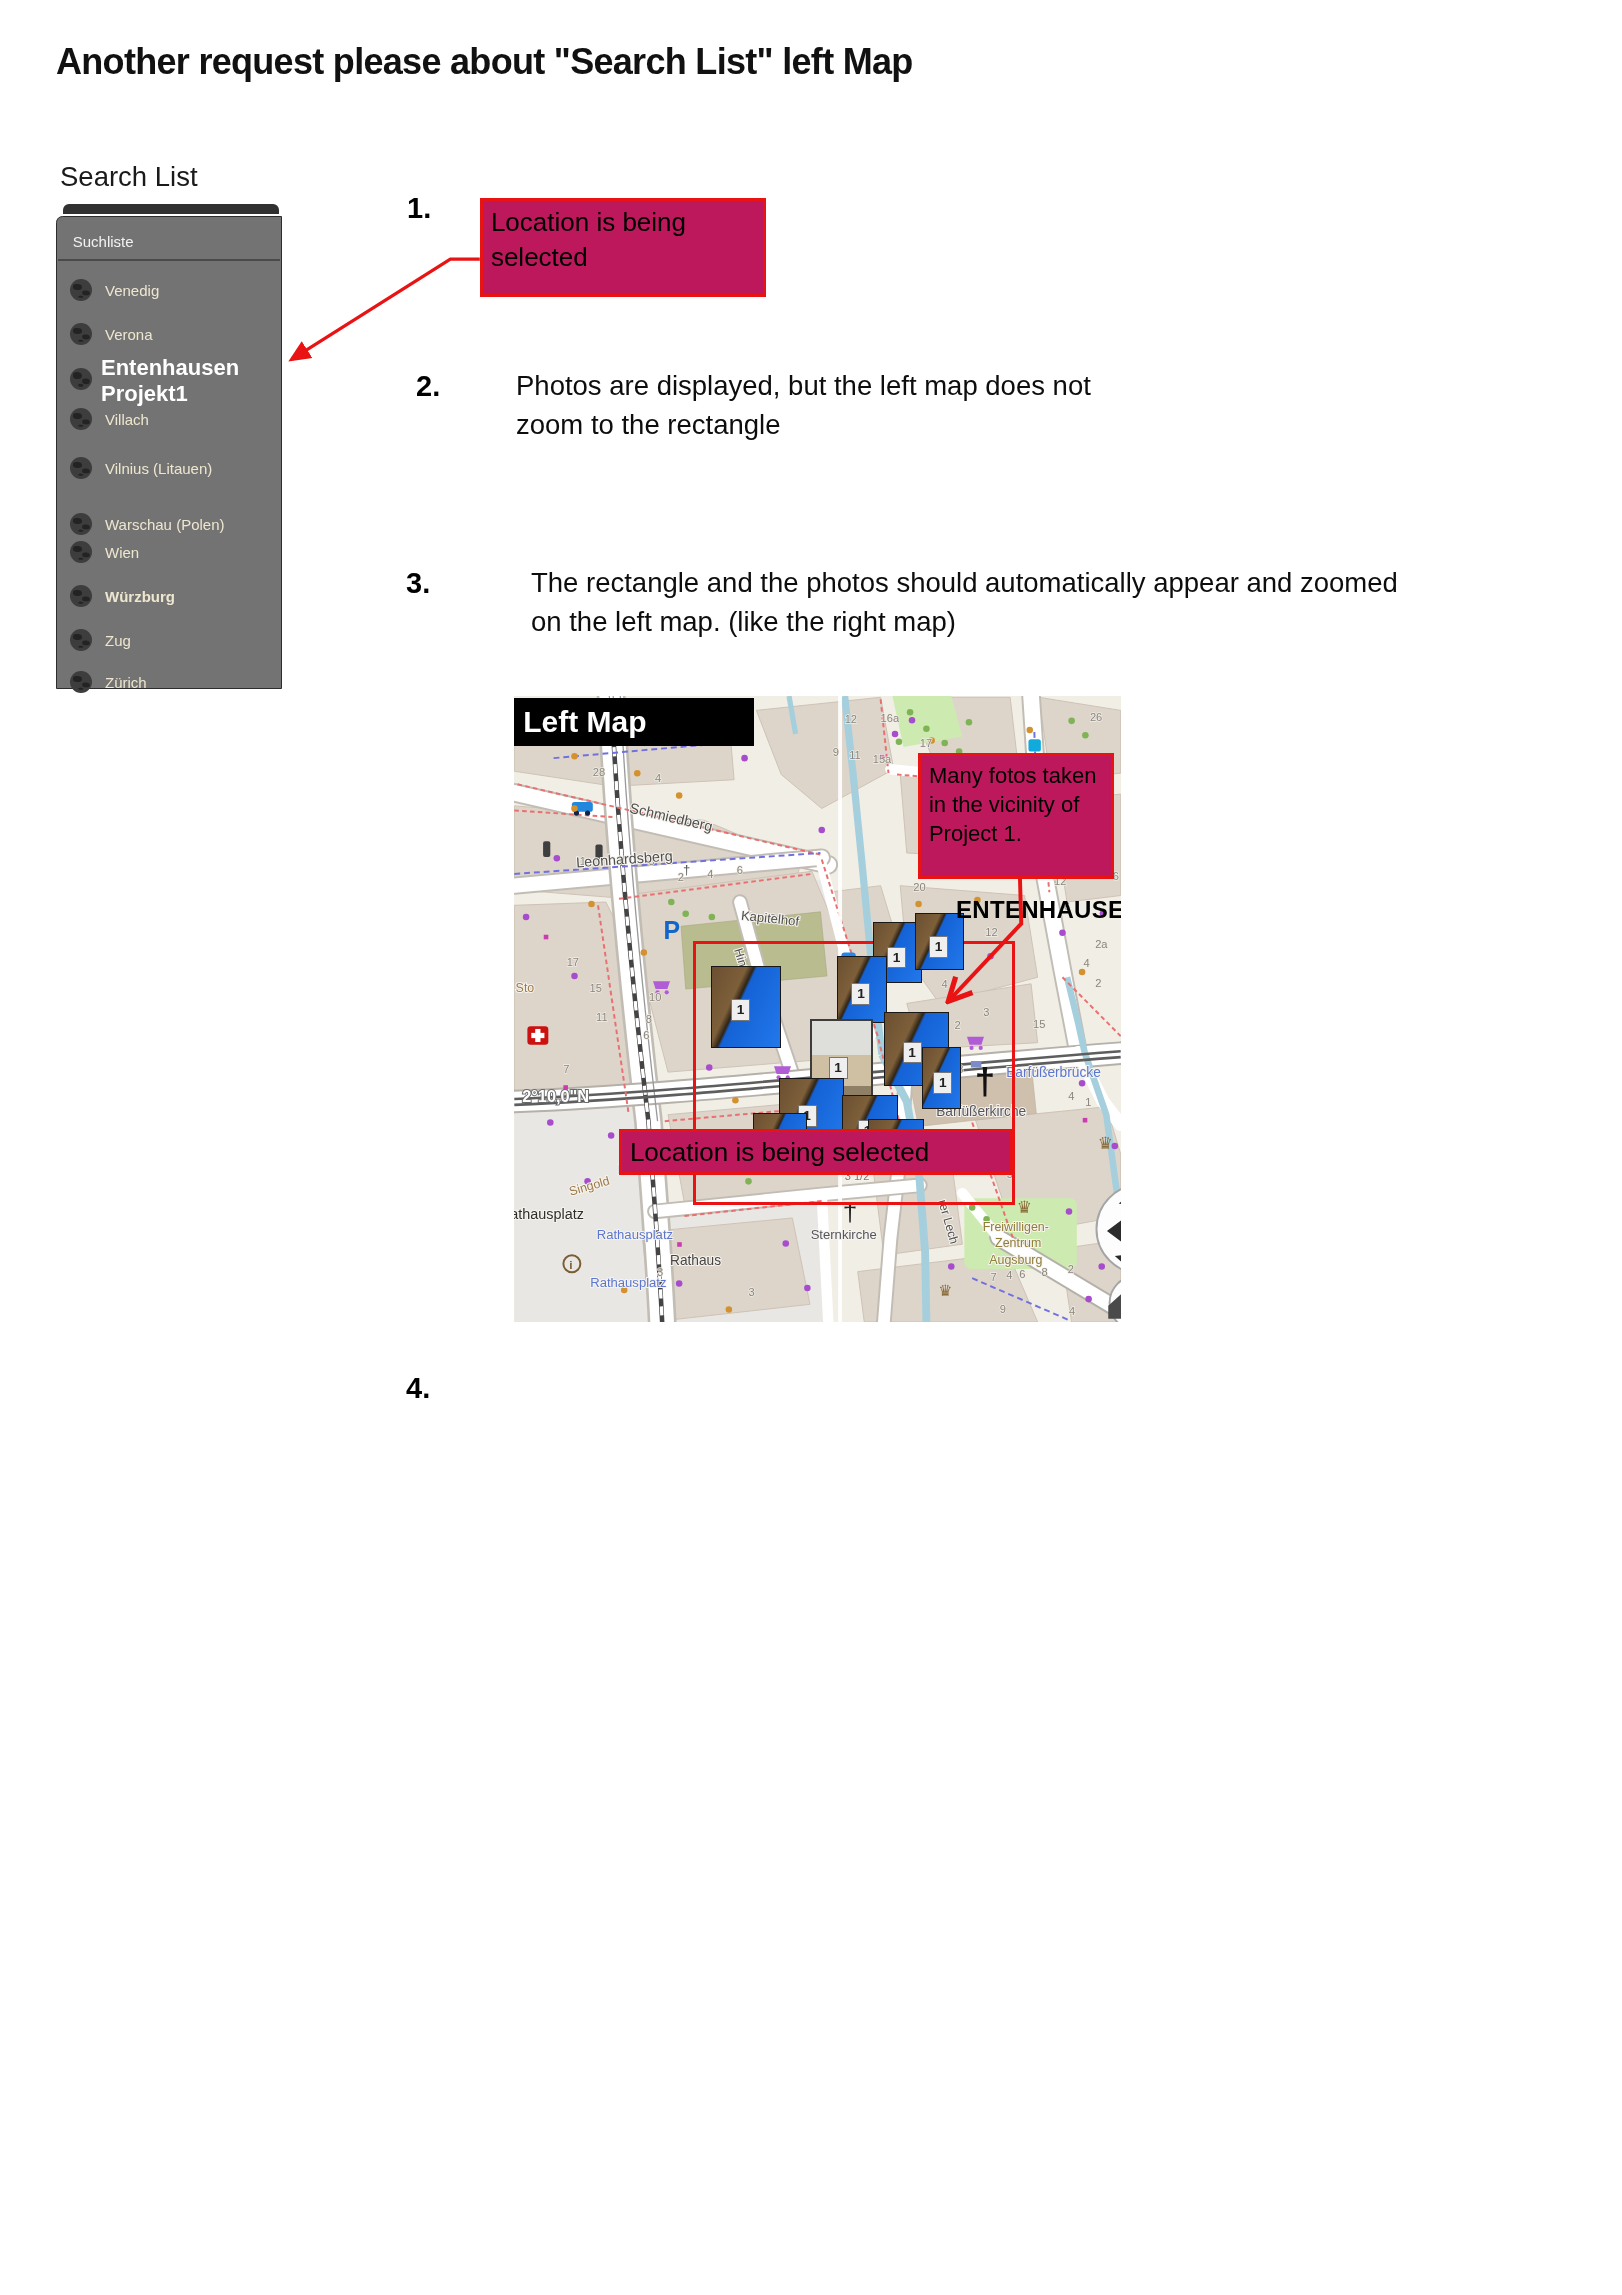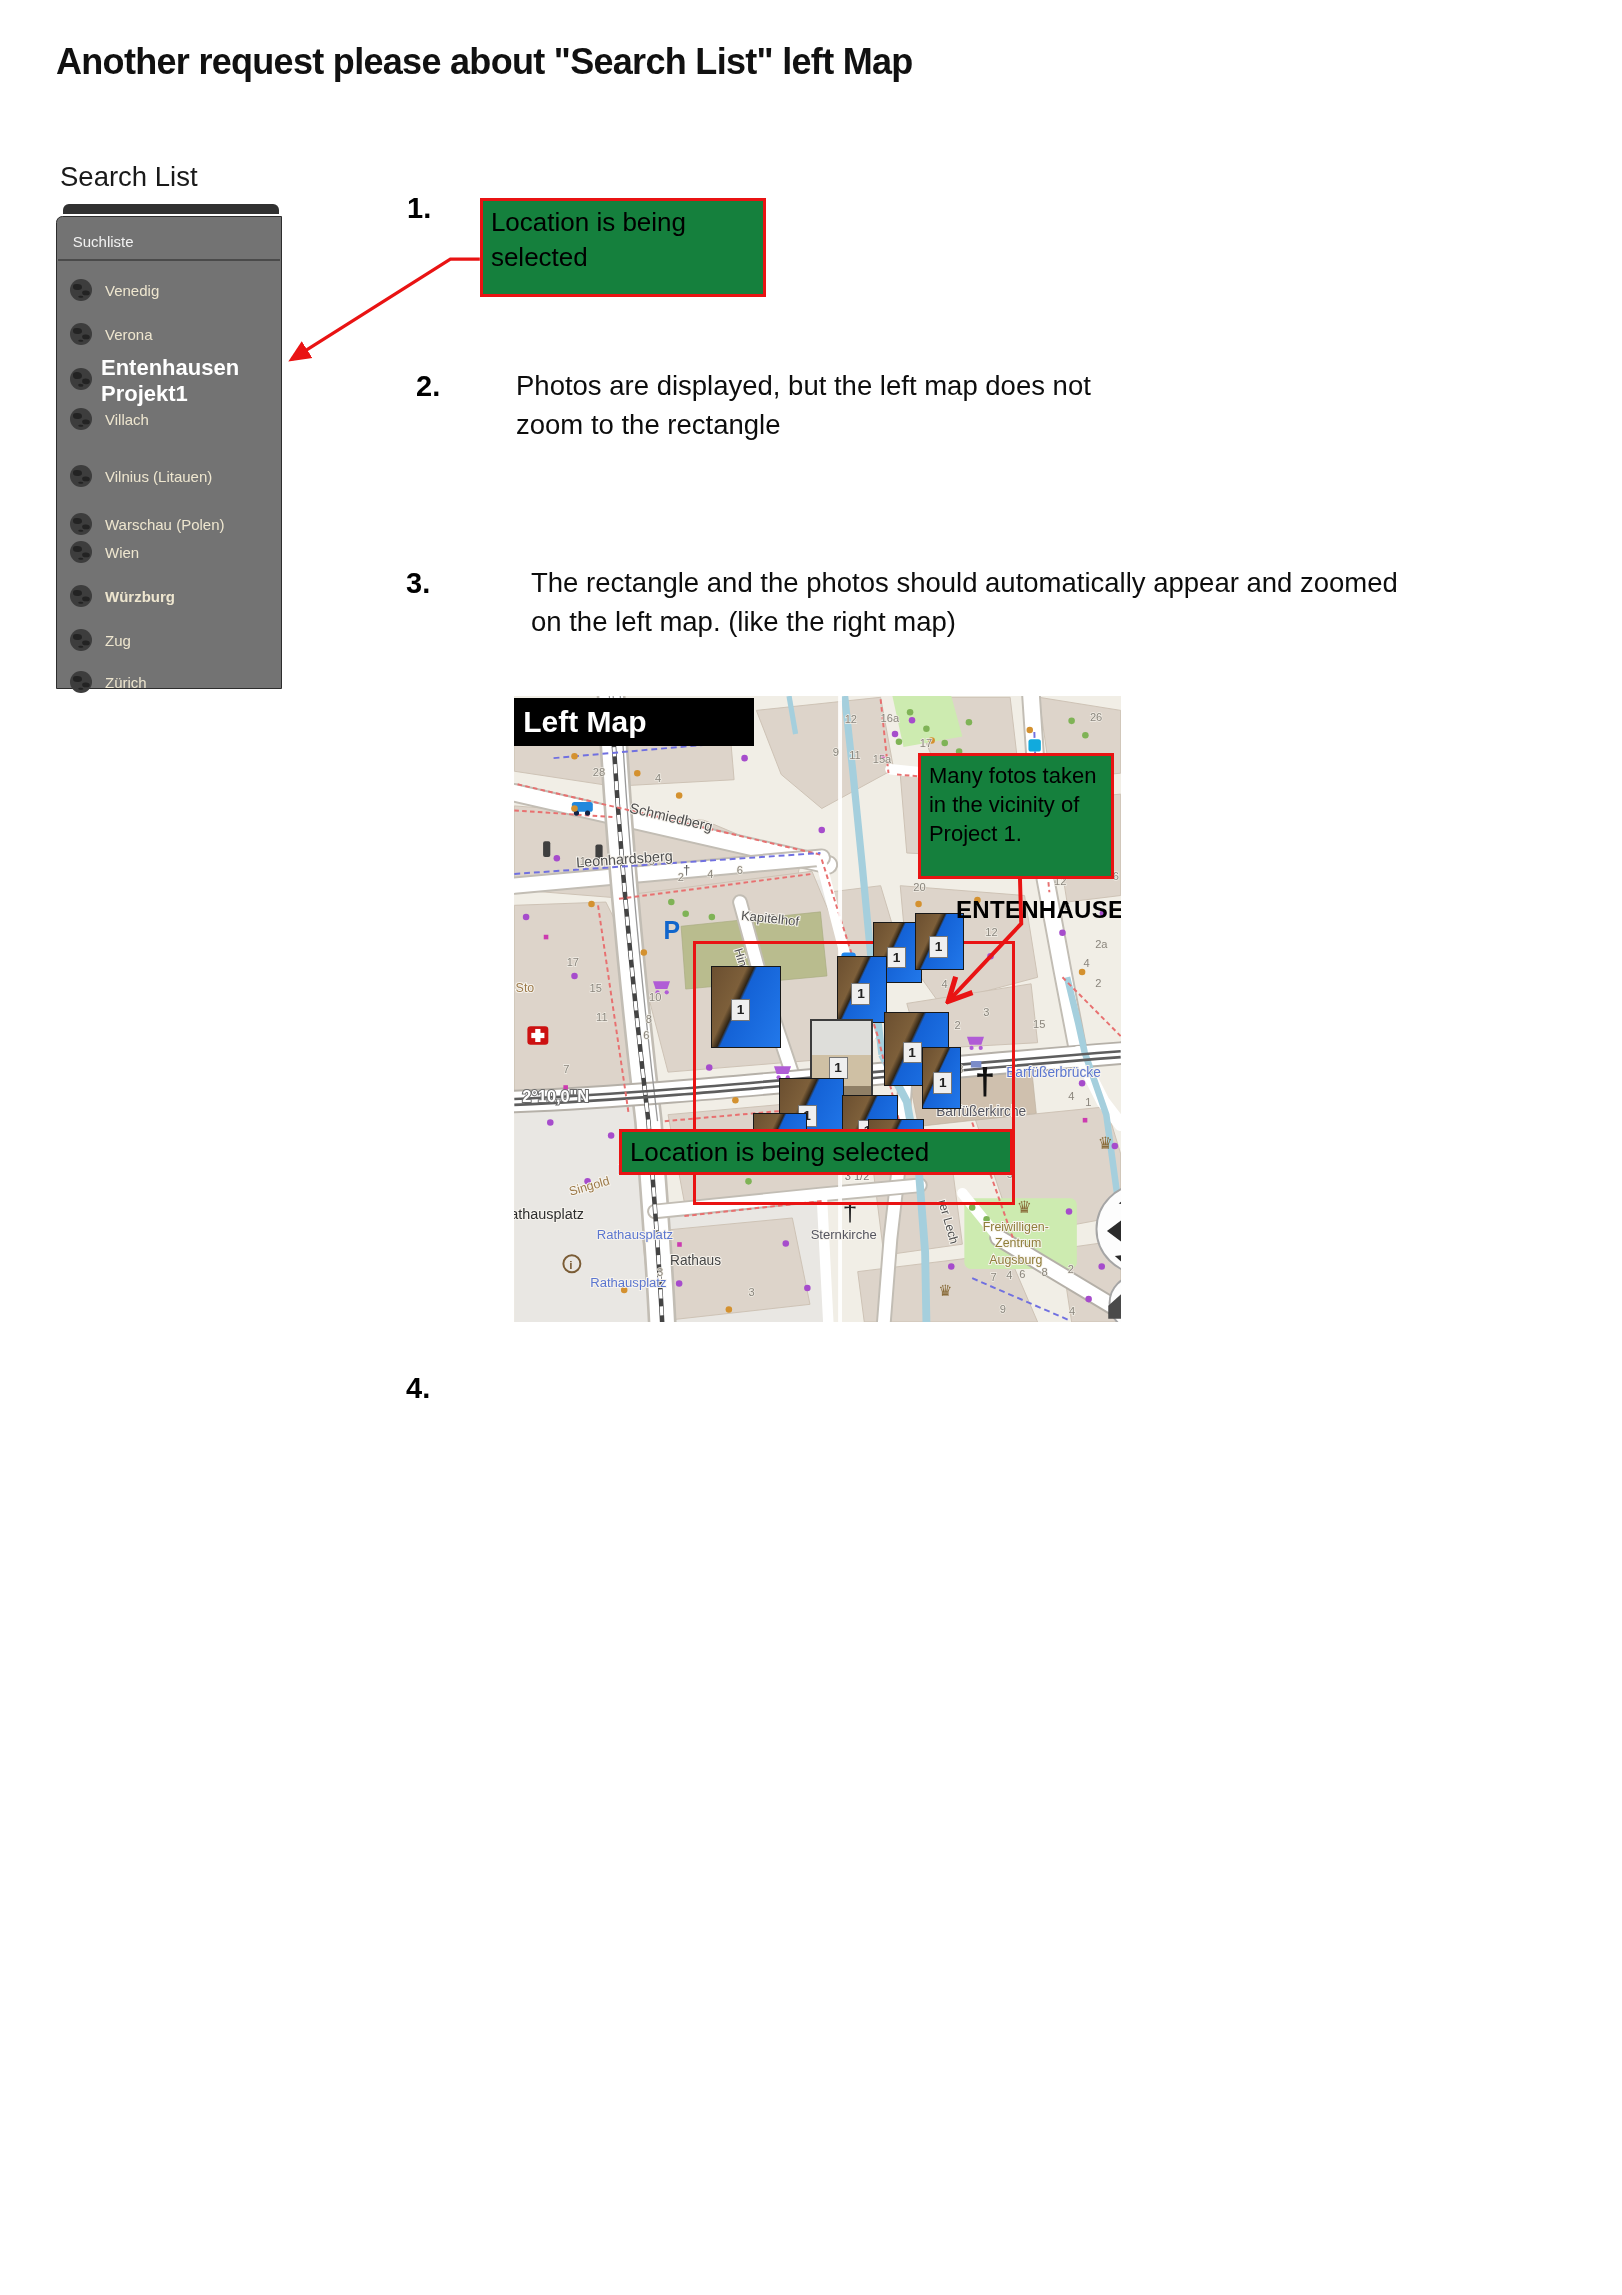--- a/index.html
+++ b/index.html
@@ -26,21 +26,21 @@
          background:#3d3d3d;overflow:hidden;}
   .globe i{position:absolute;left:2.6px;top:4.6px;width:9.2px;height:6.5px;background:#232323;
            border-radius:45% 60% 50% 55%;
            box-shadow:8.5px 5.9px 0 -0.7px #232323, 3.3px 9.8px 0 -2px #232323;}
   .lrow .llabel{position:absolute;left:48px;top:2.6px;font-size:15px;color:#eee6cf;
                 white-space:nowrap;}
   .lrow.sel .llabel{left:44px;top:-3.9px;font-size:22px;font-weight:bold;color:#ffffff;
                     line-height:1.22;}
 
   
-  .redbox{border:3.9px solid #e91313;background:#15803d;box-sizing:border-box;}
+  .redbox{border:3.9px solid #e91313;background:#be185d;box-sizing:border-box;}
   #callout1{left:480px;top:198px;width:286px;height:99px;padding:3.9px 7.9px;
             font-size:26px;line-height:1.35;color:#000;}
   #num1{left:407px;top:192px;}
   #num2{left:416px;top:370px;} #text2{left:484px;top:366px;width:589px;}
   #num3{left:406px;top:567px;} #text3{left:499px;top:563px;width:903px;}
   #num4{left:406px;top:1372px;} #text4{left:483px;top:1368px;width:857px;}
 
   
   #map{left:514px;top:696px;width:607px;height:626px;overflow:hidden;background:#f1eee6;}
   #map svg text{font-family:"Liberation Sans",sans-serif;}
@@ -97,21 +97,21 @@
               <i></i>
             </span>
             <span class="llabel">Entenhausen<br>Projekt1</span>
           </div>
           <div class="lrow" style="top: 191px;">
             <span class="globe">
               <i></i>
             </span>
             <span class="llabel">Villach</span>
           </div>
-          <div class="lrow" style="top: 248px;">
+          <div class="lrow" style="top: 240px;">
             <span class="globe">
               <i></i>
             </span>
             <span class="llabel">Vilnius (Litauen)</span>
           </div>
           <div class="lrow" style="top: 296px;">
             <span class="globe">
               <i></i>
             </span>
             <span class="llabel">Warschau (Polen)</span>

